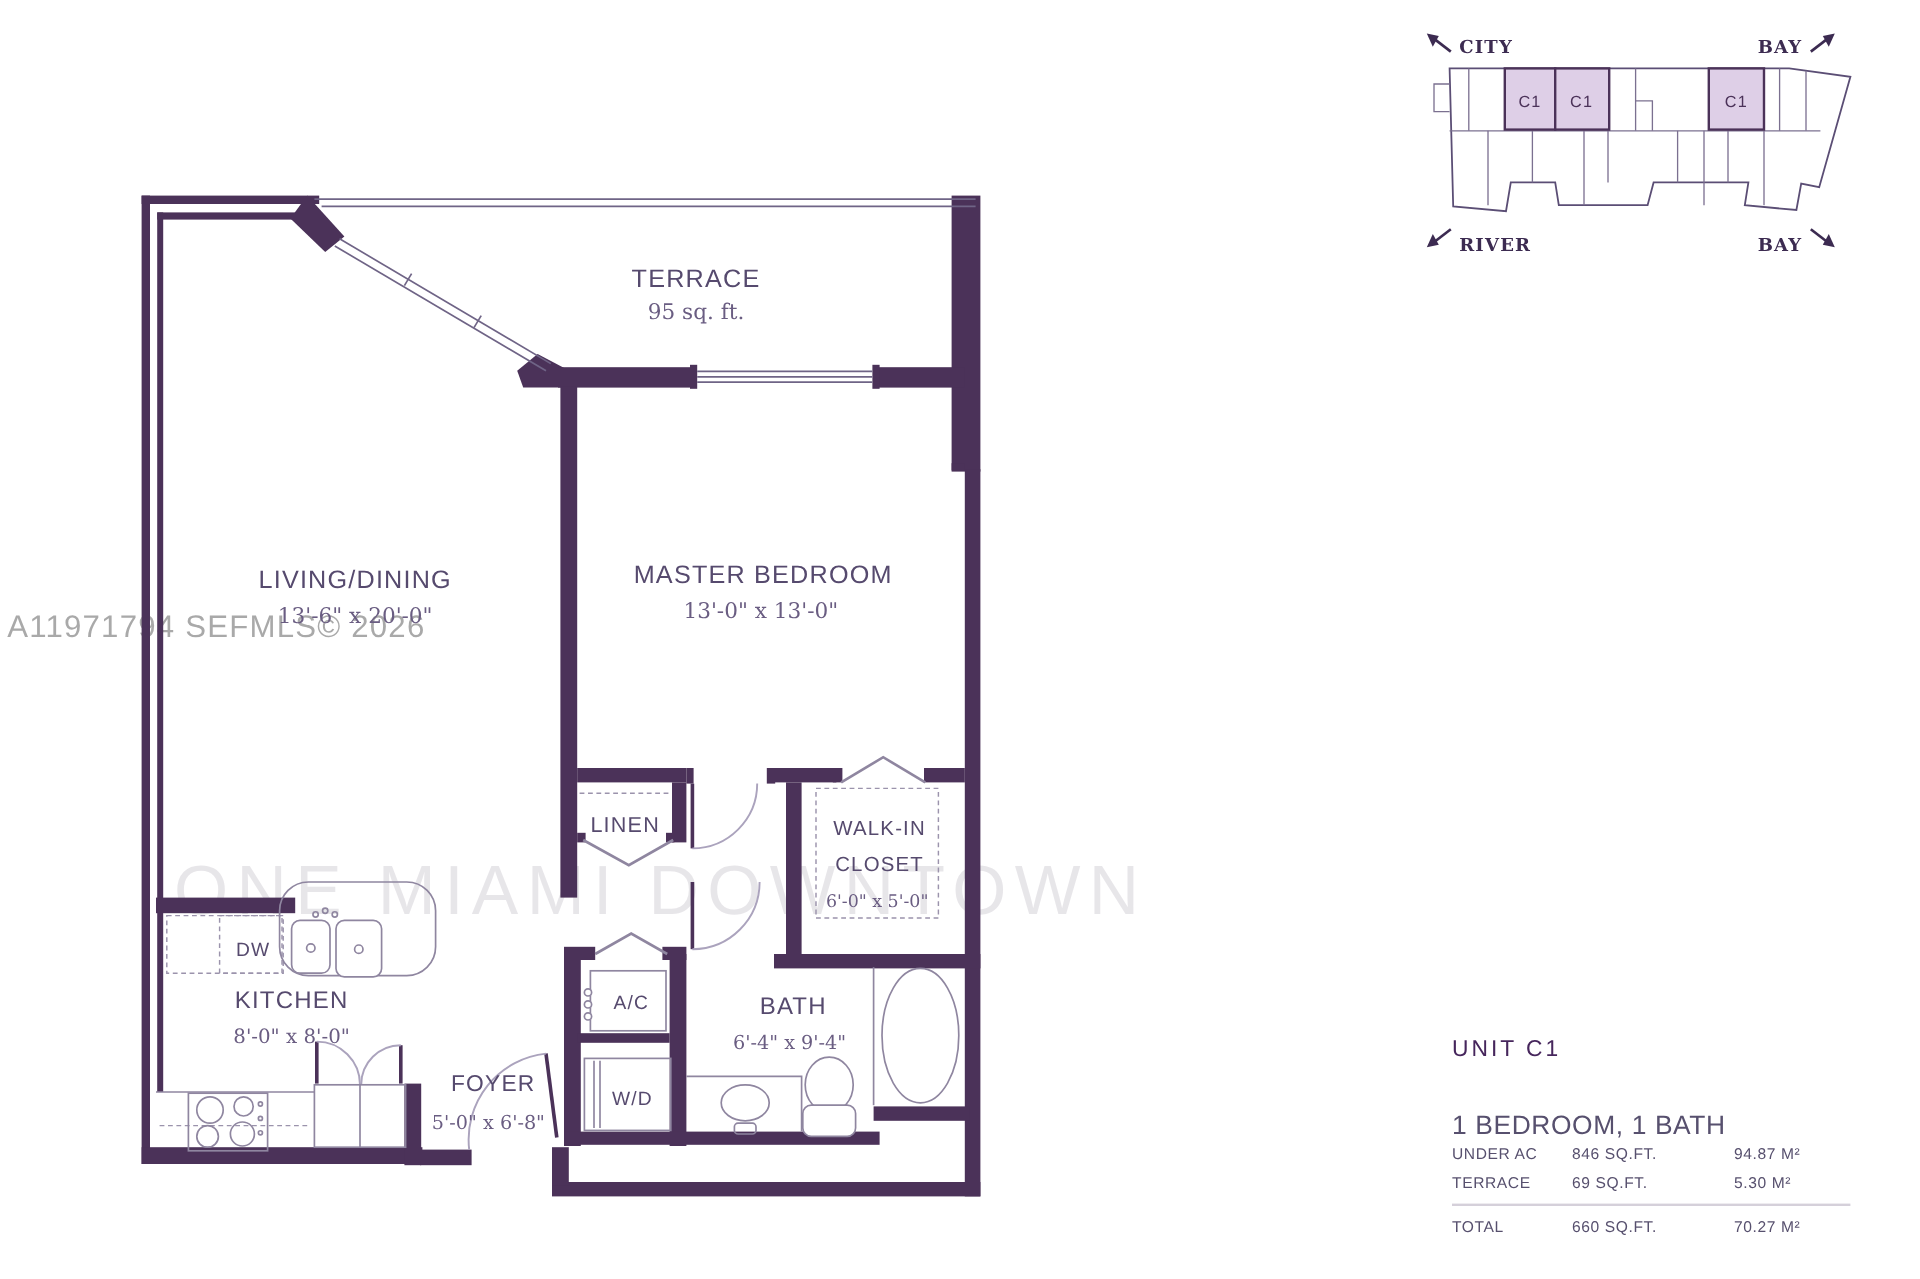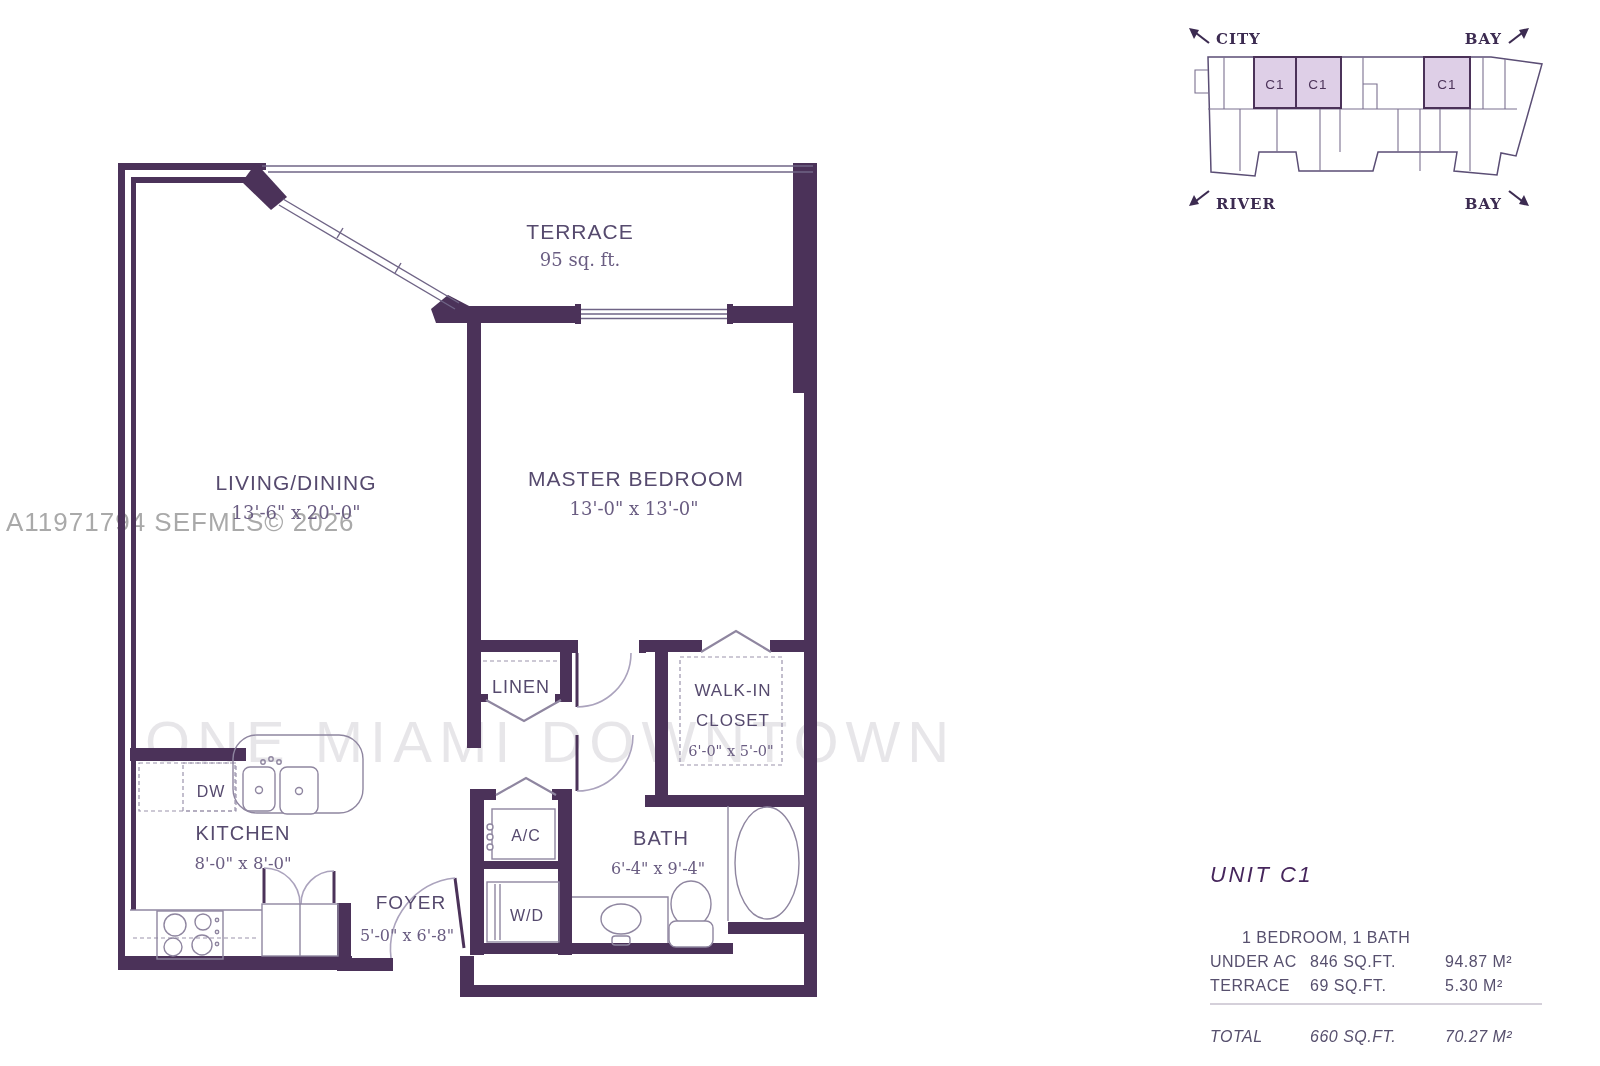--- a/index.html
+++ b/index.html
@@ -27,25 +27,25 @@
   .km-c1{font-family:"Liberation Sans",sans-serif;fill:#4b3259;font-size:13.5px;letter-spacing:1px;}
   .arrow{stroke:#3c2b51;stroke-width:2.2;fill:none;}
   .arrowhead{fill:#3c2b51;stroke:none;}
 
   
   .wm1{font-family:"Liberation Sans",sans-serif;fill:#979797;opacity:.82;letter-spacing:1px;}
   .wm2{font-family:"Liberation Sans",sans-serif;fill:#8d8496;opacity:.2;letter-spacing:7px;}
 
   
   .info-panel{position:absolute;left:1210px;top:860px;width:332px;color:#57506e;}
-  .info-title{font-size:22px;line-height:30px;letter-spacing:2.5px;color:#46265c;margin-bottom:36px;font-style:italic;}
-  .info-subtitle{font-size:16px;line-height:24px;letter-spacing:.5px;margin-left:32px;}
-  .info-row{display:grid;grid-template-columns:100px 135px 97px;font-size:16px;line-height:24px;letter-spacing:.5px;}
+  .info-title{font-size:19px;line-height:30px;letter-spacing:2.5px;color:#46265c;margin-bottom:36px;}
+  .info-subtitle{font-size:22px;line-height:24px;letter-spacing:.5px;}
+  .info-row{display:grid;grid-template-columns:100px 135px 97px;font-size:13px;line-height:24px;letter-spacing:.5px;}
   .info-row .num{text-align:left;}
-  .total-wrap{margin-top:5px;border-top:2px solid #d5d0da;padding-top:20px;font-style:italic;}
+  .total-wrap{margin-top:5px;border-top:2px solid #d5d0da;padding-top:6px;}
 </style>
 </head>
 <body>
 
 <div class="page">
 <svg width="1600" height="1066" viewBox="0 0 1600 1066">
 
   <g>
     <text class="wm2" x="145" y="762" font-size="58">ONE MIAMI DOWNTOWN</text>
     <text class="wm1" x="6" y="531" font-size="26">A11971794 SEFMLS© 2026</text>

